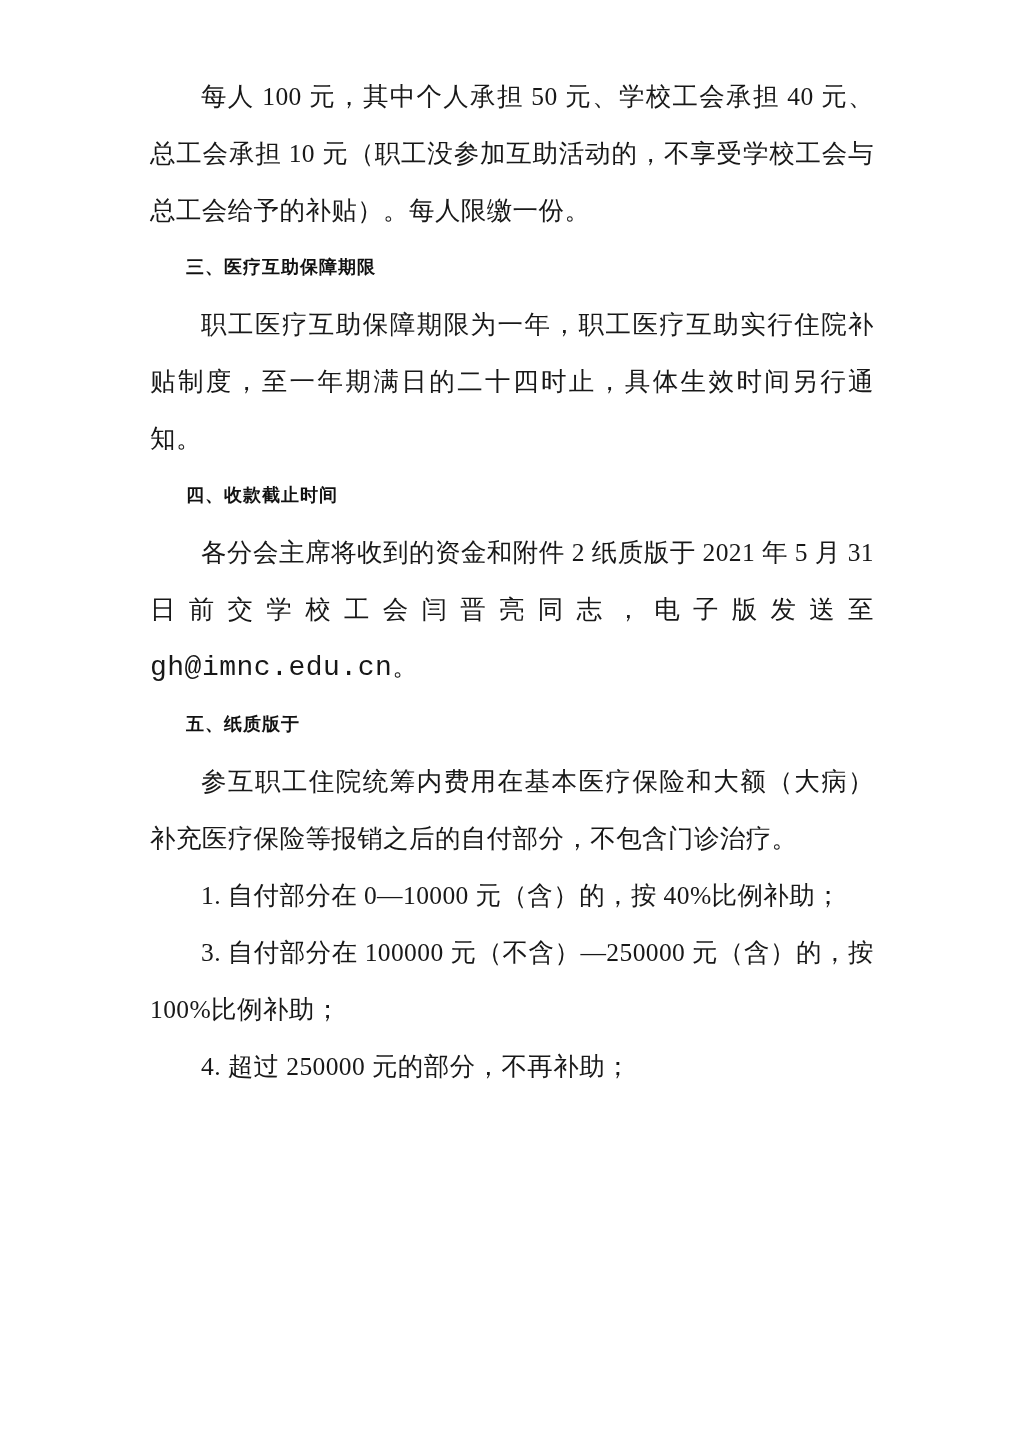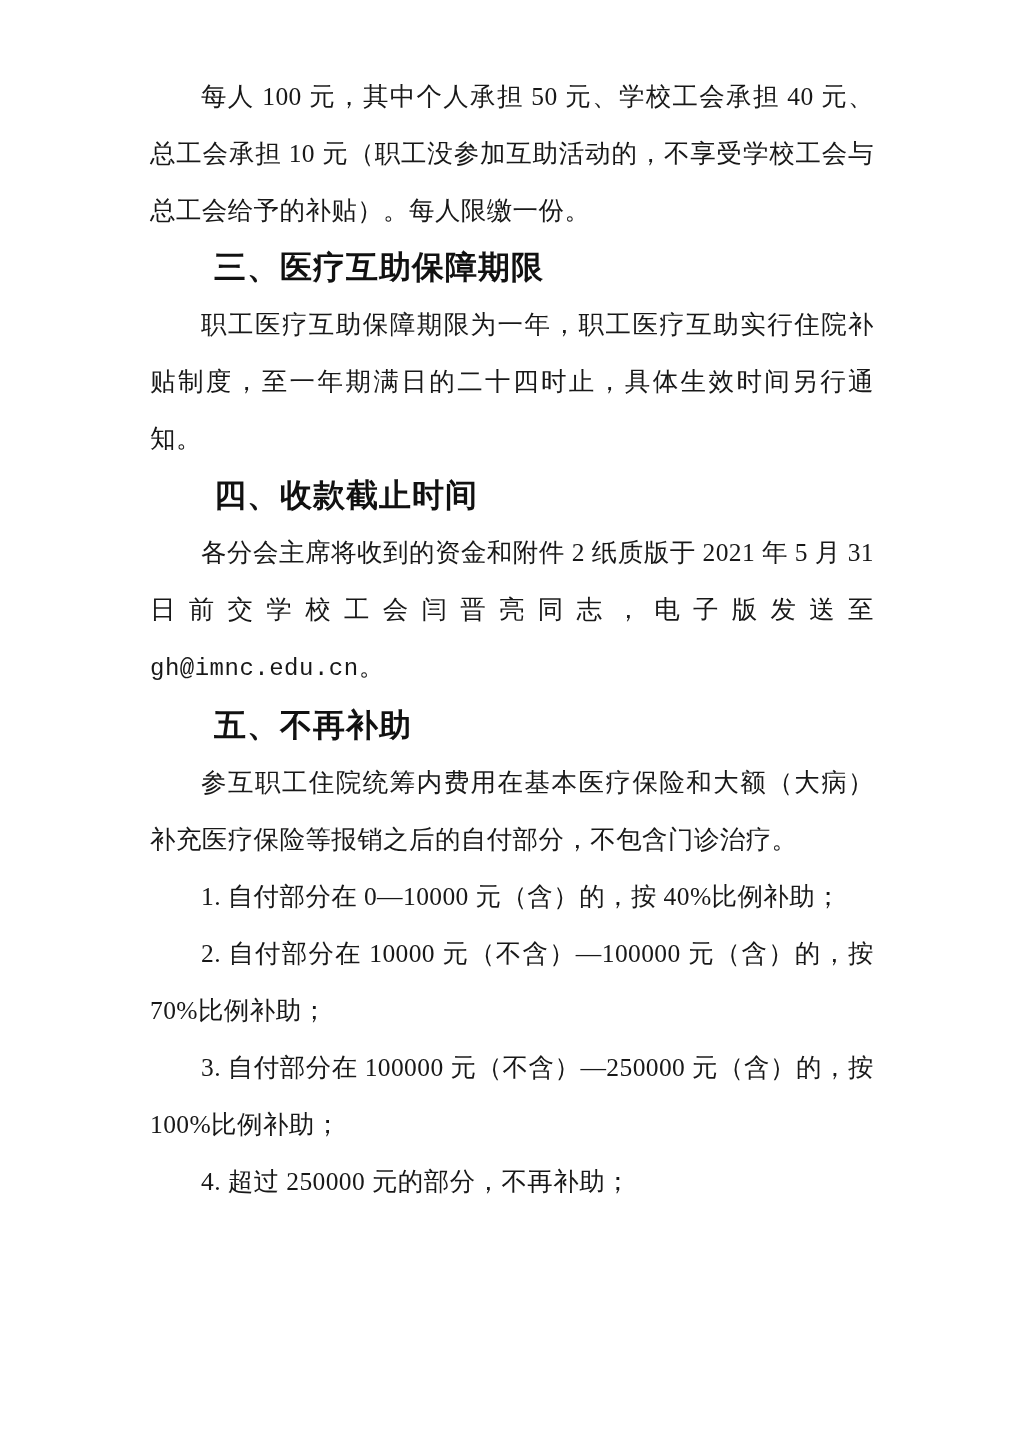--- a/index.html
+++ b/index.html
@@ -33,30 +33,30 @@
     text-justify: inter-ideograph;
     letter-spacing: 0.4px;
     color: #181818;
   }
   p.indent {
     text-indent: 2em;
   }
   h2.heading {
     margin: 0;
     font-family: "Liberation Sans", "DejaVu Sans", sans-serif;
-    font-size: 32px;
+    font-size: 18px;
     line-height: 57px;
     font-weight: bold;
     text-indent: 2em;
     letter-spacing: 1px;
     color: #111111;
   }
   .mono-mail {
     font-family: "Liberation Mono", "DejaVu Sans Mono", monospace;
-    font-size: 24px;
+    font-size: 28px;
     letter-spacing: 0.5px;
   }
   .list-item {
     text-indent: 2em;
   }
 </style>
 </head>
 <body>
 
 <div class="page">
@@ -65,23 +65,22 @@
     <p class="indent">每人 100 元，其中个人承担 50 元、学校工会承担 40 元、总工会承担 10 元（职工没参加互助活动的，不享受学校工会与总工会给予的补贴）。每人限缴一份。</p>
 
     <h2 class="heading">三、医疗互助保障期限</h2>
 
     <p class="indent">职工医疗互助保障期限为一年，职工医疗互助实行住院补贴制度，至一年期满日的二十四时止，具体生效时间另行通知。</p>
 
     <h2 class="heading">四、收款截止时间</h2>
 
     <p class="indent"><span>各分会主席将收到的资金和附件 2 纸质版于 2021 年 5 月 31 日前交学校工会闫晋亮同志，电子版发送至 </span><span class="mono-mail">gh@imnc.edu.cn</span><span>。</span></p>
 
-    <h2 class="heading">五、不再补助</h2>
+    <h2 class="heading">五、纸质版于</h2>
 
     <p class="indent">参互职工住院统筹内费用在基本医疗保险和大额（大病）补充医疗保险等报销之后的自付部分，不包含门诊治疗。</p>
 
     <p class="list-item">1. 自付部分在 0—10000 元（含）的，按 40%比例补助；</p>
-    <p class="list-item">2. 自付部分在 10000 元（不含）—100000 元（含）的，按 70%比例补助；</p>
     <p class="list-item">3. 自付部分在 100000 元（不含）—250000 元（含）的，按 100%比例补助；</p>
     <p class="list-item">4. 超过 250000 元的部分，不再补助；</p>
 
   </div>
 </div>
 
 </body></html>

